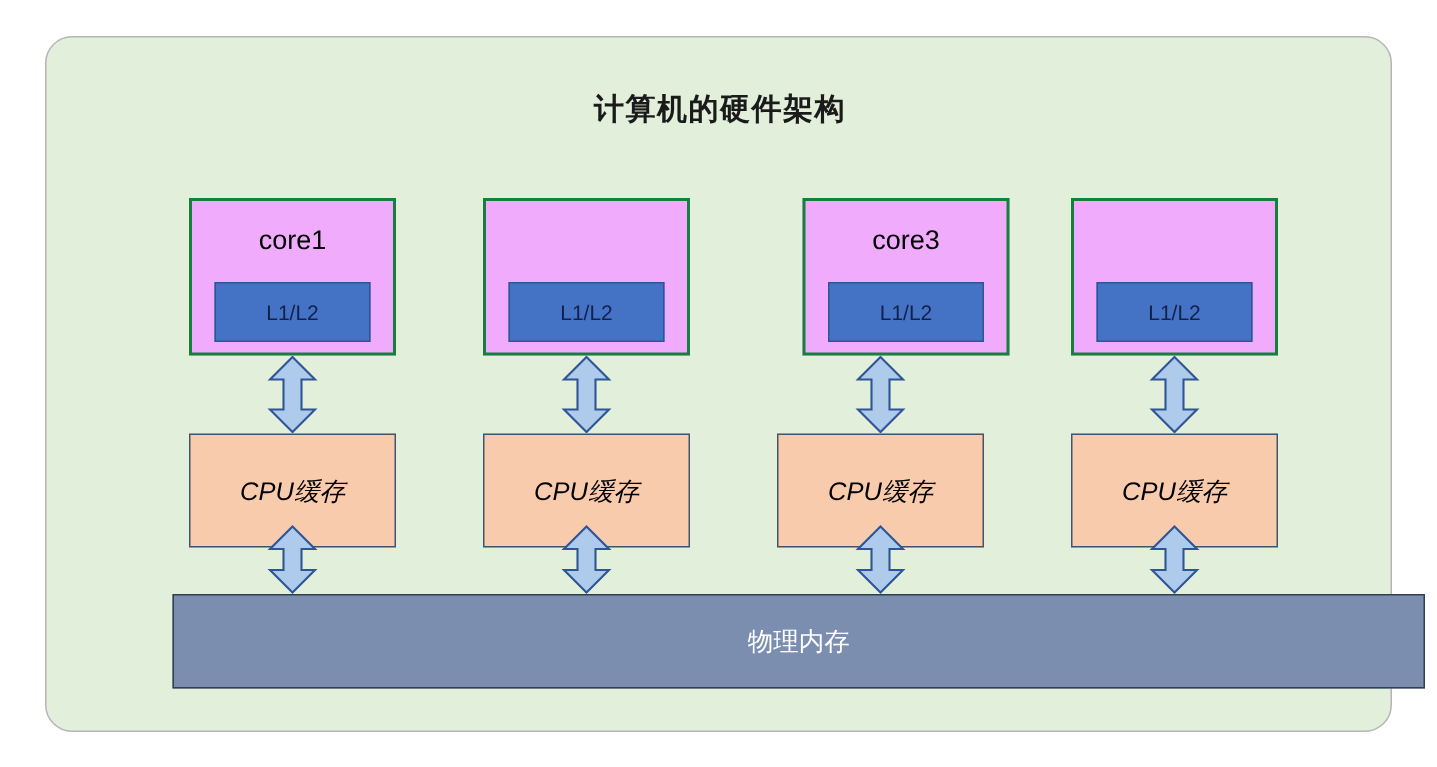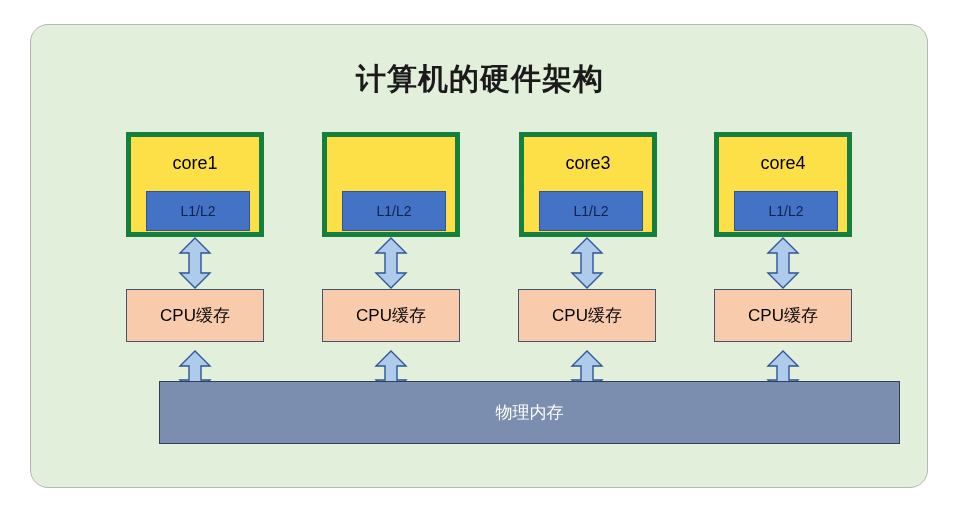--- a/index.html
+++ b/index.html
@@ -34,35 +34,35 @@
     box-sizing: border-box;
   }
 
   
   .diagram-title {
     position: absolute;
     left: 0;
     top: 34px;
     width: 898px;
     text-align: center;
-    font-size: 30px;
+    font-size: 20px;
     font-weight: 700;
     color: #1a1a1a;
     letter-spacing: 1px;
     white-space: nowrap;
   }
 
   
   .core-box {
     position: absolute;
     top: 107px;
     width: 138px;
     height: 105px;
-    background: #fde047;
-    border: 5px solid #15803d;
+    background: #f0abfc;
+    border: 2px solid #15803d;
     box-sizing: border-box;
   }
   .core-label {
     position: absolute;
     left: 0;
     top: 16px;
     width: 100%;
     text-align: center;
     font-size: 18px;
     color: #000000;
@@ -81,47 +81,47 @@
     justify-content: center;
     font-size: 14px;
     color: #11214a;
   }
 
   
   .cache-box {
     position: absolute;
     top: 264px;
     width: 138px;
-    height: 53px;
+    height: 76px;
     background: #f8cbad;
     border: 1px solid #44546a;
     box-sizing: border-box;
     display: flex;
     align-items: center;
     justify-content: center;
     font-size: 17px;
     color: #000000;
+    font-style: italic;
   }
 
   
   .memory-bar {
     position: absolute;
     left: 84px;
-    top: 356px;
-    width: 741px;
+    top: 371px;
+    width: 835px;
     height: 63px;
     background: #7b8eb0;
     border: 1px solid #2f4052;
     box-sizing: border-box;
     display: flex;
     align-items: center;
     justify-content: center;
     font-size: 17px;
     color: #ffffff;
-    margin-left: 44px;
   }
 
   
   .arrow {
     position: absolute;
     width: 34px;
   }
   .arrow svg { display: block; }
   .arrow-upper { top: 212px; height: 52px; }
   .arrow-lower { top: 325px; height: 46px; }
@@ -136,27 +136,26 @@
 
     <div class="core-box" style="left:95px;">
       <div class="core-label">core1</div>
       <div class="l1l2-box">L1/L2</div>
     </div>
 
     <div class="core-box" style="left:291px;">
       <div class="l1l2-box">L1/L2</div>
     </div>
 
-    <div class="core-box" style="left:488px;padding-left:43px;">
+    <div class="core-box" style="left:504px;padding-left:43px;">
       <div class="core-label">core3</div>
       <div class="l1l2-box">L1/L2</div>
     </div>
 
     <div class="core-box" style="left:683px;">
-      <div class="core-label">core4</div>
       <div class="l1l2-box">L1/L2</div>
     </div>
 
     <div class="arrow arrow-upper" style="left:147px;">
       <svg width="34" height="52" viewBox="0 0 34 52">
         <polygon points="17,1 32,16 23,16 23,36 32,36 17,51 2,36 11,36 11,16 2,16" fill="#aecbeb" stroke="#2f5597" stroke-width="1.4" stroke-linejoin="miter"></polygon>
       </svg>
     </div>
     <div class="arrow arrow-upper" style="left:343px;">
       <svg width="34" height="52" viewBox="0 0 34 52">

